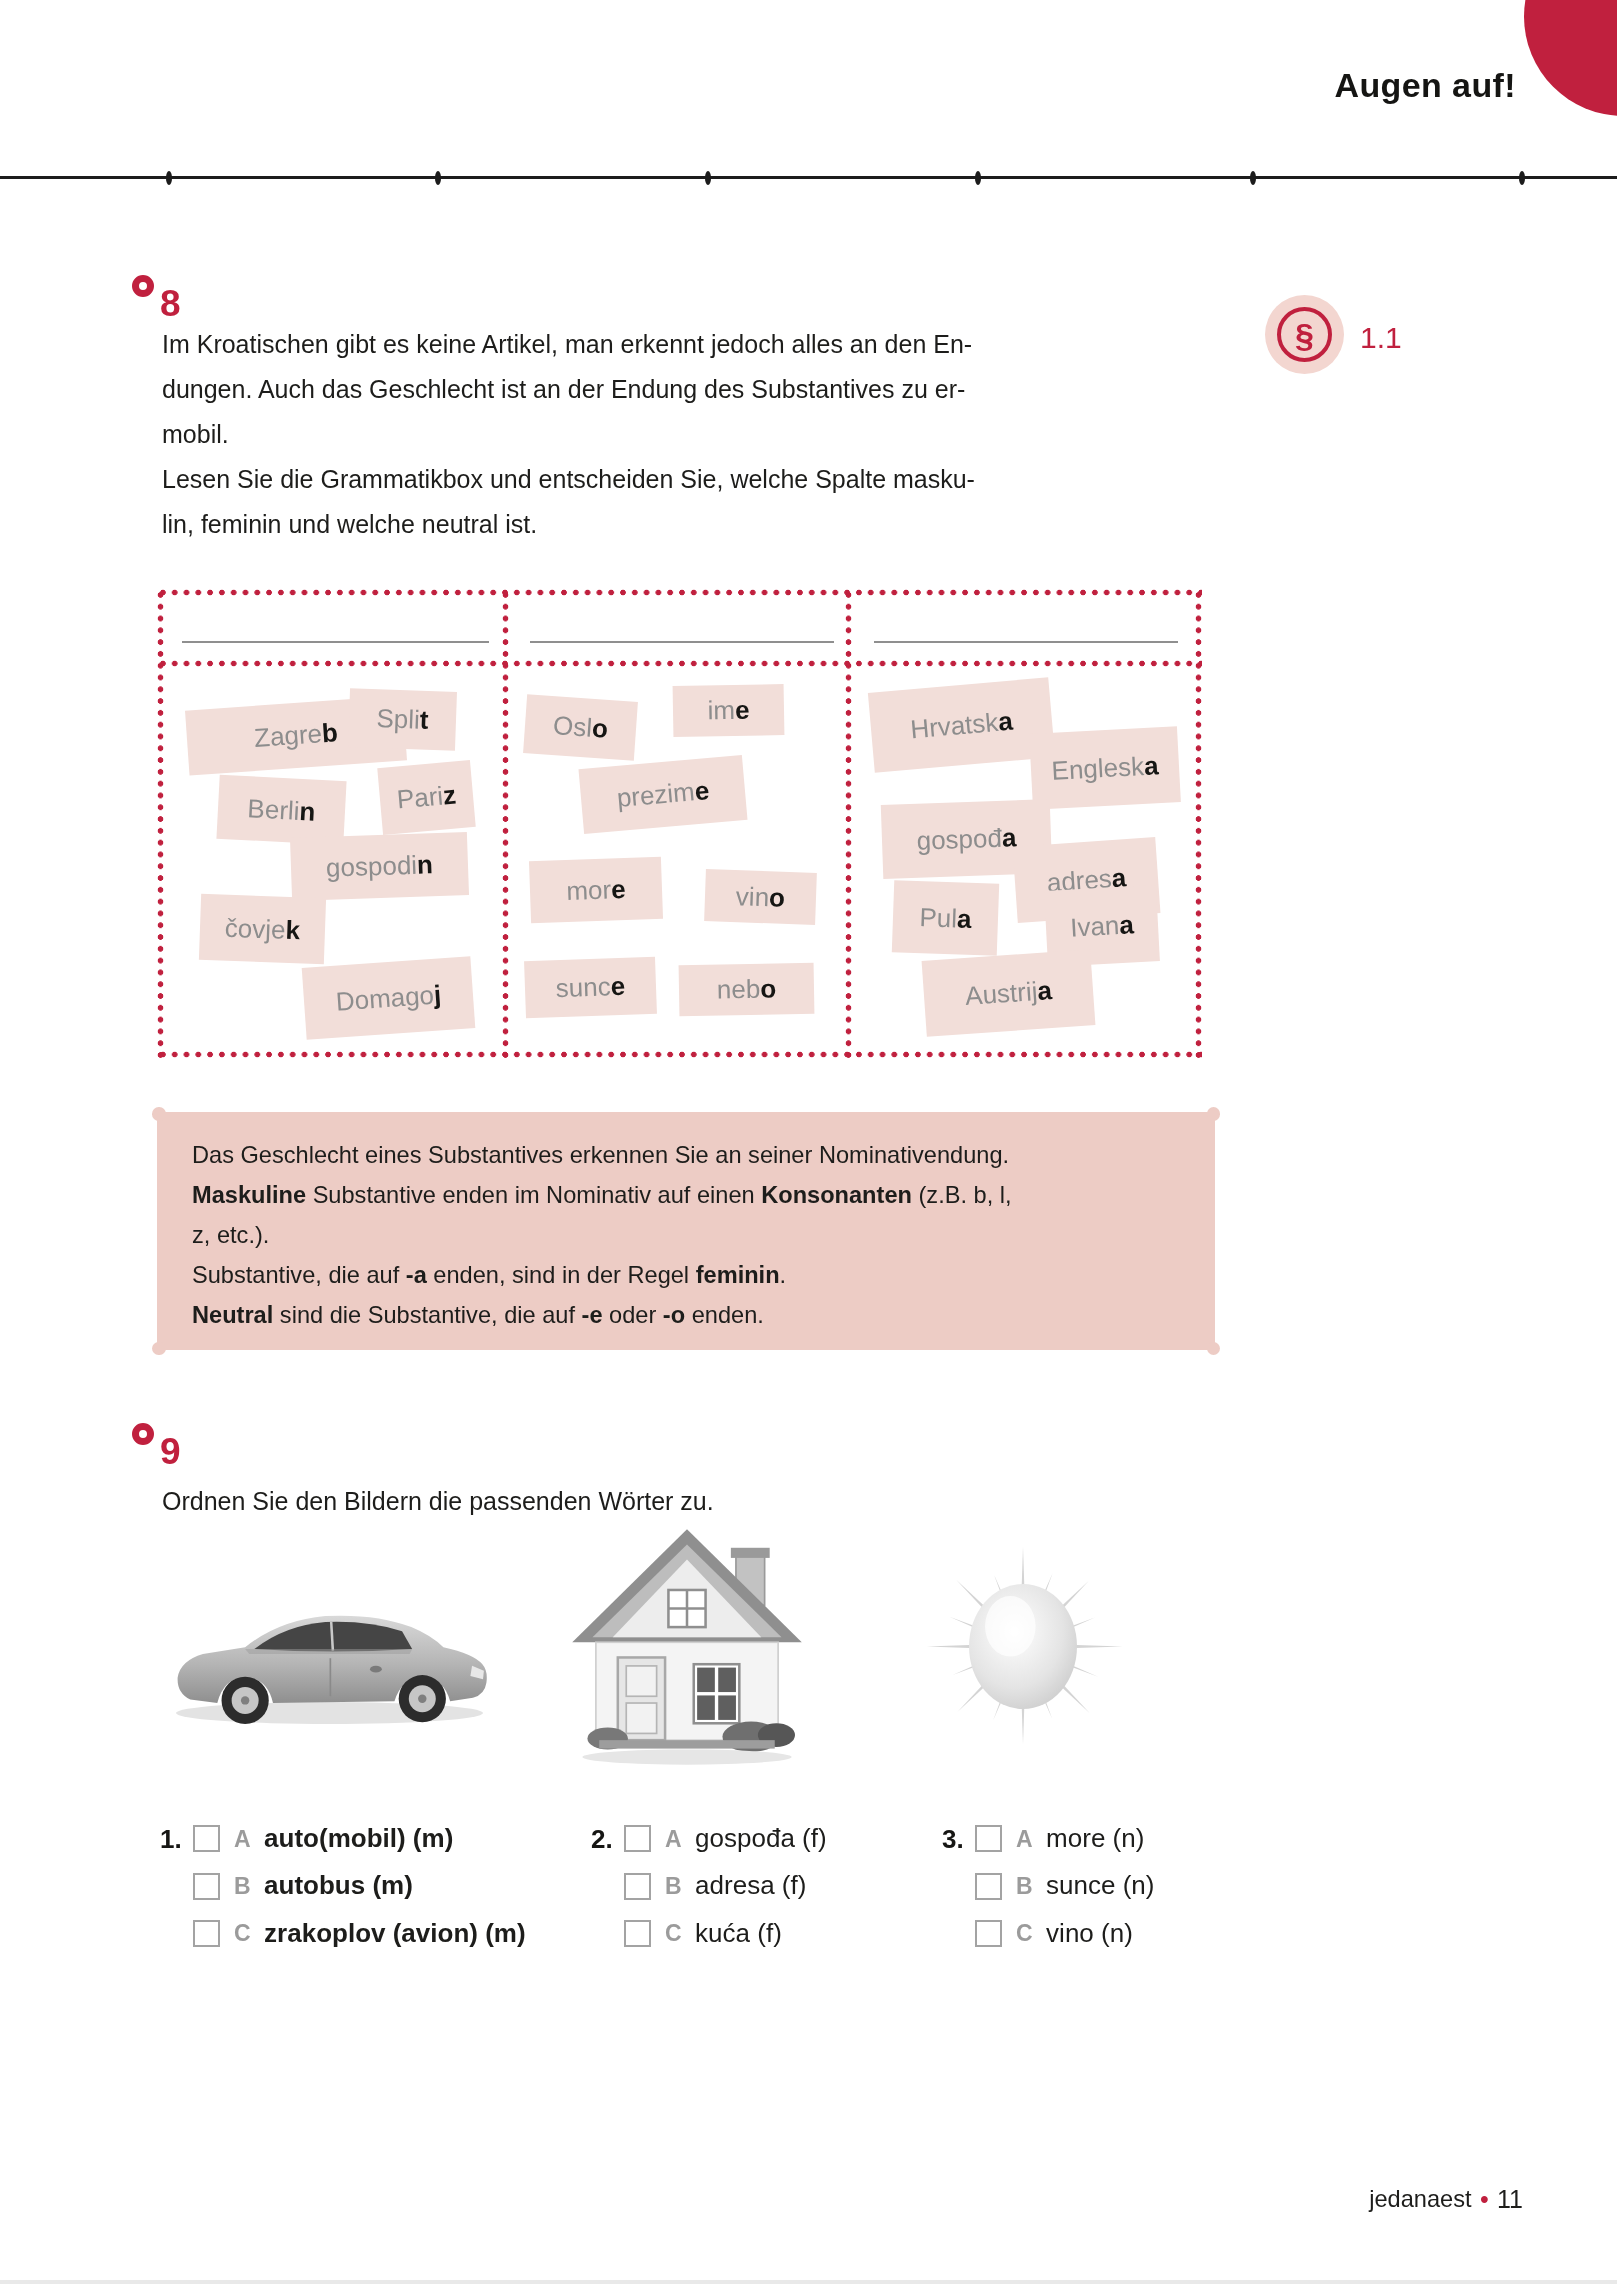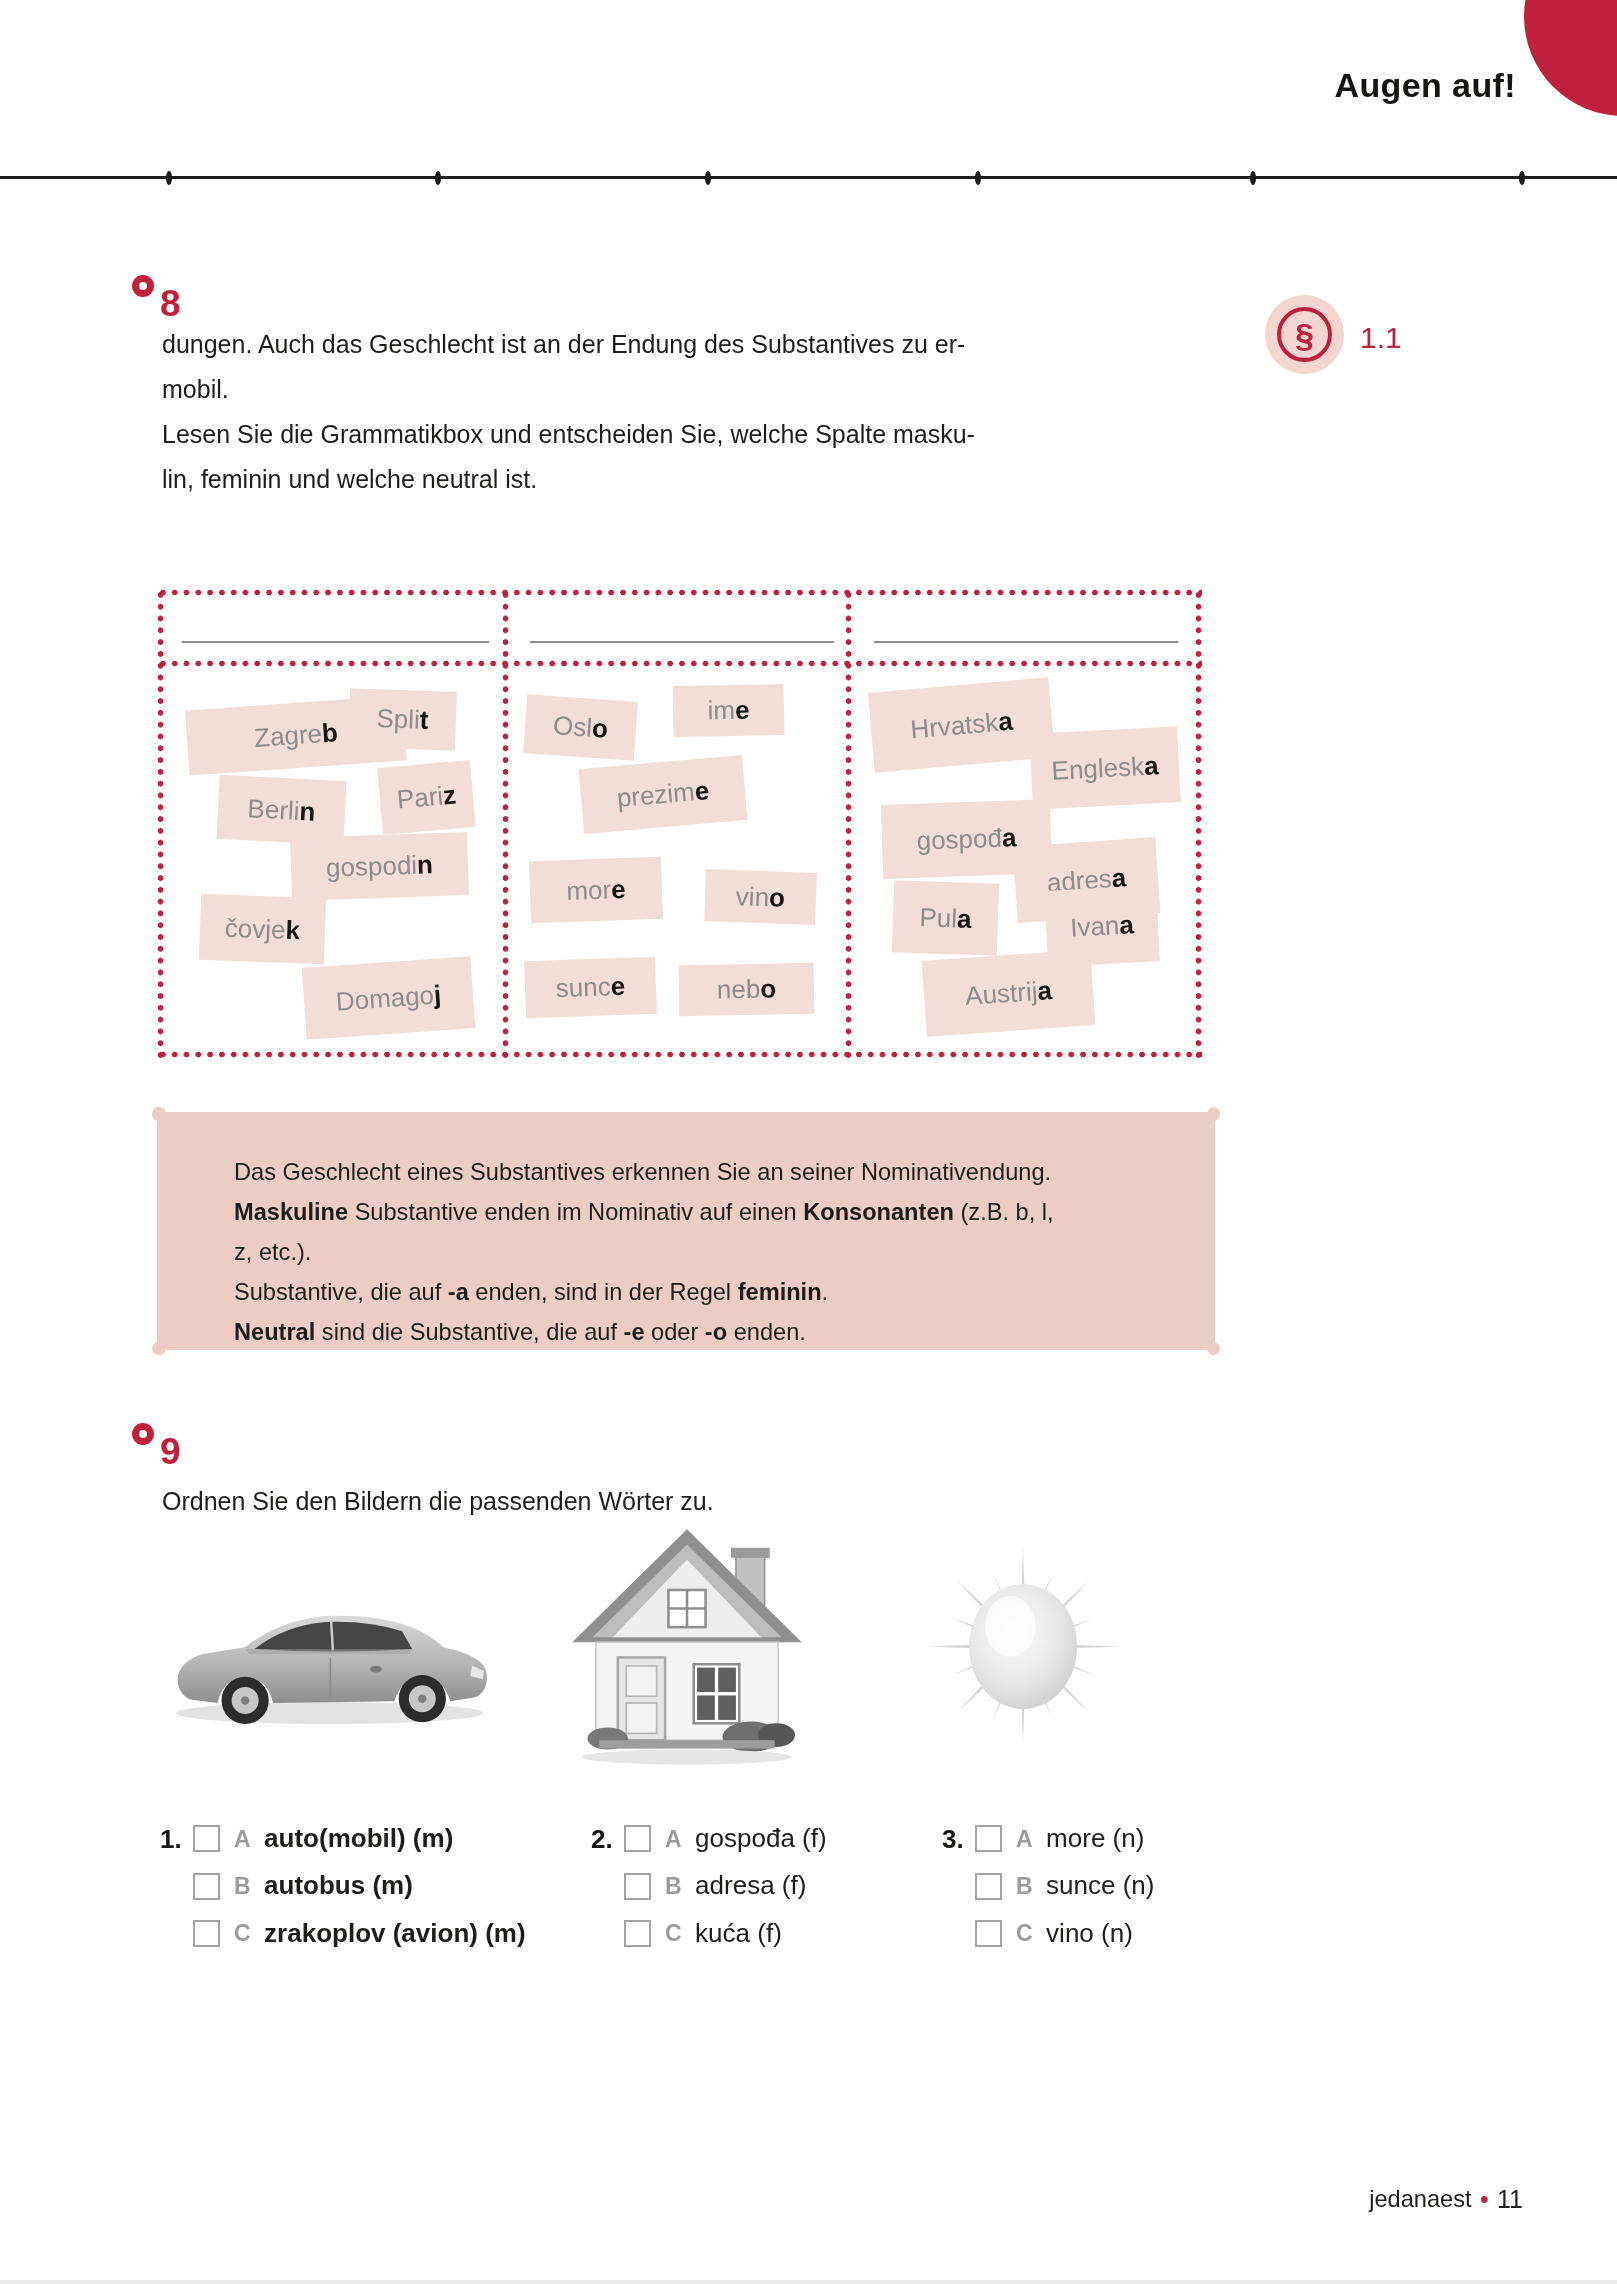--- a/index.html
+++ b/index.html
@@ -42,21 +42,21 @@
          background-size:6.7px 11.8px;background-repeat:repeat-y;}
   .blank-line{position:absolute;height:0;border-bottom:2.5px solid var(--line-gray);}
   .word-card{position:absolute;background:var(--card-pink);display:flex;align-items:center;
              justify-content:center;font-size:26px;white-space:nowrap;}
   .word-card .stem{color:var(--stem-gray);}
   .word-card .end{color:#161614;font-weight:bold;}
 
   
   .infobox{position:absolute;left:157px;top:1112px;width:1058px;height:238px;background:var(--box-pink);}
   .infobox .dotc{position:absolute;width:13.5px;height:13.5px;border-radius:50%;background:var(--box-pink);}
-  .info-text{position:absolute;left:35px;top:40px;font-size:23.6px;line-height:40px;color:#1d1d1b;margin-left:42px;}
+  .info-text{position:absolute;left:35px;top:23px;font-size:23.6px;line-height:40px;color:#1d1d1b;}
   .seg-b{font-weight:bold;}
 
   
   .instruction{position:absolute;left:162px;top:1487px;font-size:25px;color:#1d1d1b;}
 
   .pic{position:absolute;}
 
   
   .opt-group{position:absolute;display:flex;align-items:flex-start;}
   .opt-num{font-size:26px;font-weight:bold;color:#161614;margin-right:11.8px;line-height:34px;}
@@ -87,20 +87,21 @@
   <div class="rule-dot" style="left:435px"></div>
   <div class="rule-dot" style="left:705px"></div>
   <div class="rule-dot" style="left:975px"></div>
   <div class="rule-dot" style="left:1250px"></div>
   <div class="rule-dot" style="left:1519px"></div>
 
   <div class="ex-ring" style="left:132px;top:275px"></div>
   <div class="ex-num" style="left:160px;top:283px">8</div>
 
   <div class="body-text">
+    <div>Im Kroatischen gibt es keine Artikel, man erkennt jedoch alles an den En-</div>
     <div>dungen. Auch das Geschlecht ist an der Endung des Substantives zu er-</div>
     <div>mobil.</div>
     <div>Lesen Sie die Grammatikbox und entscheiden Sie, welche Spalte masku-</div>
     <div>lin, feminin und welche neutral ist.</div>
   </div>
 
   <div class="par-halo">
     <div class="par-ring">
       <span class="par-sym">§</span>
     </div>

